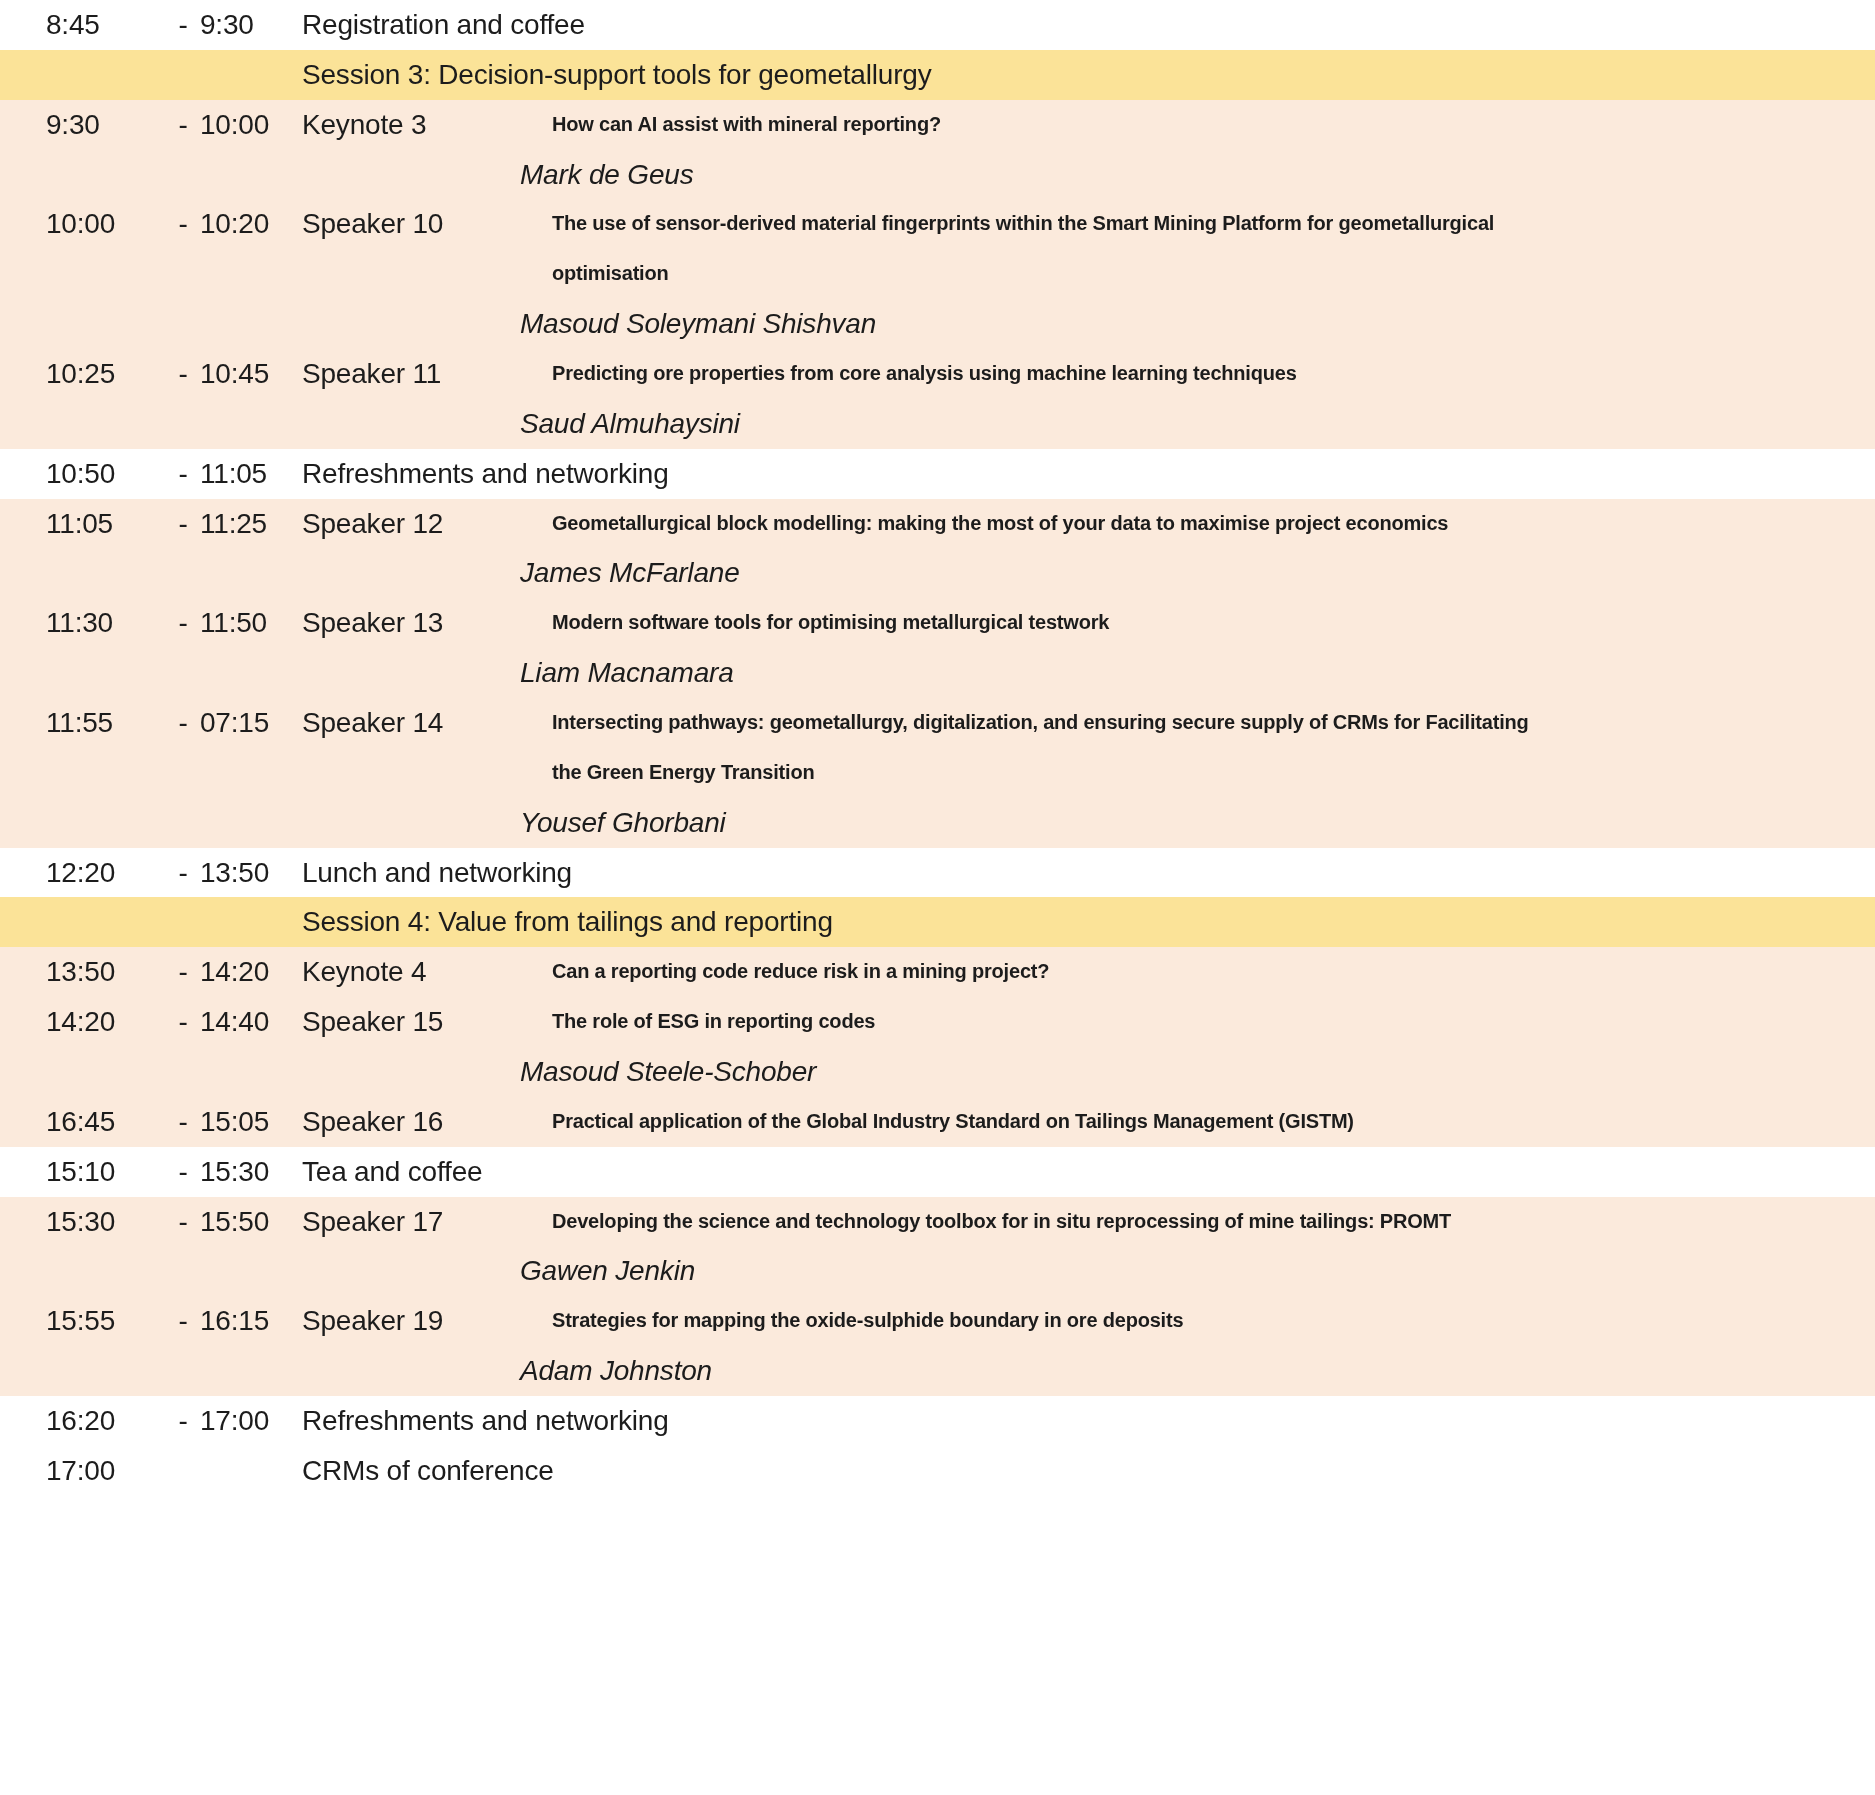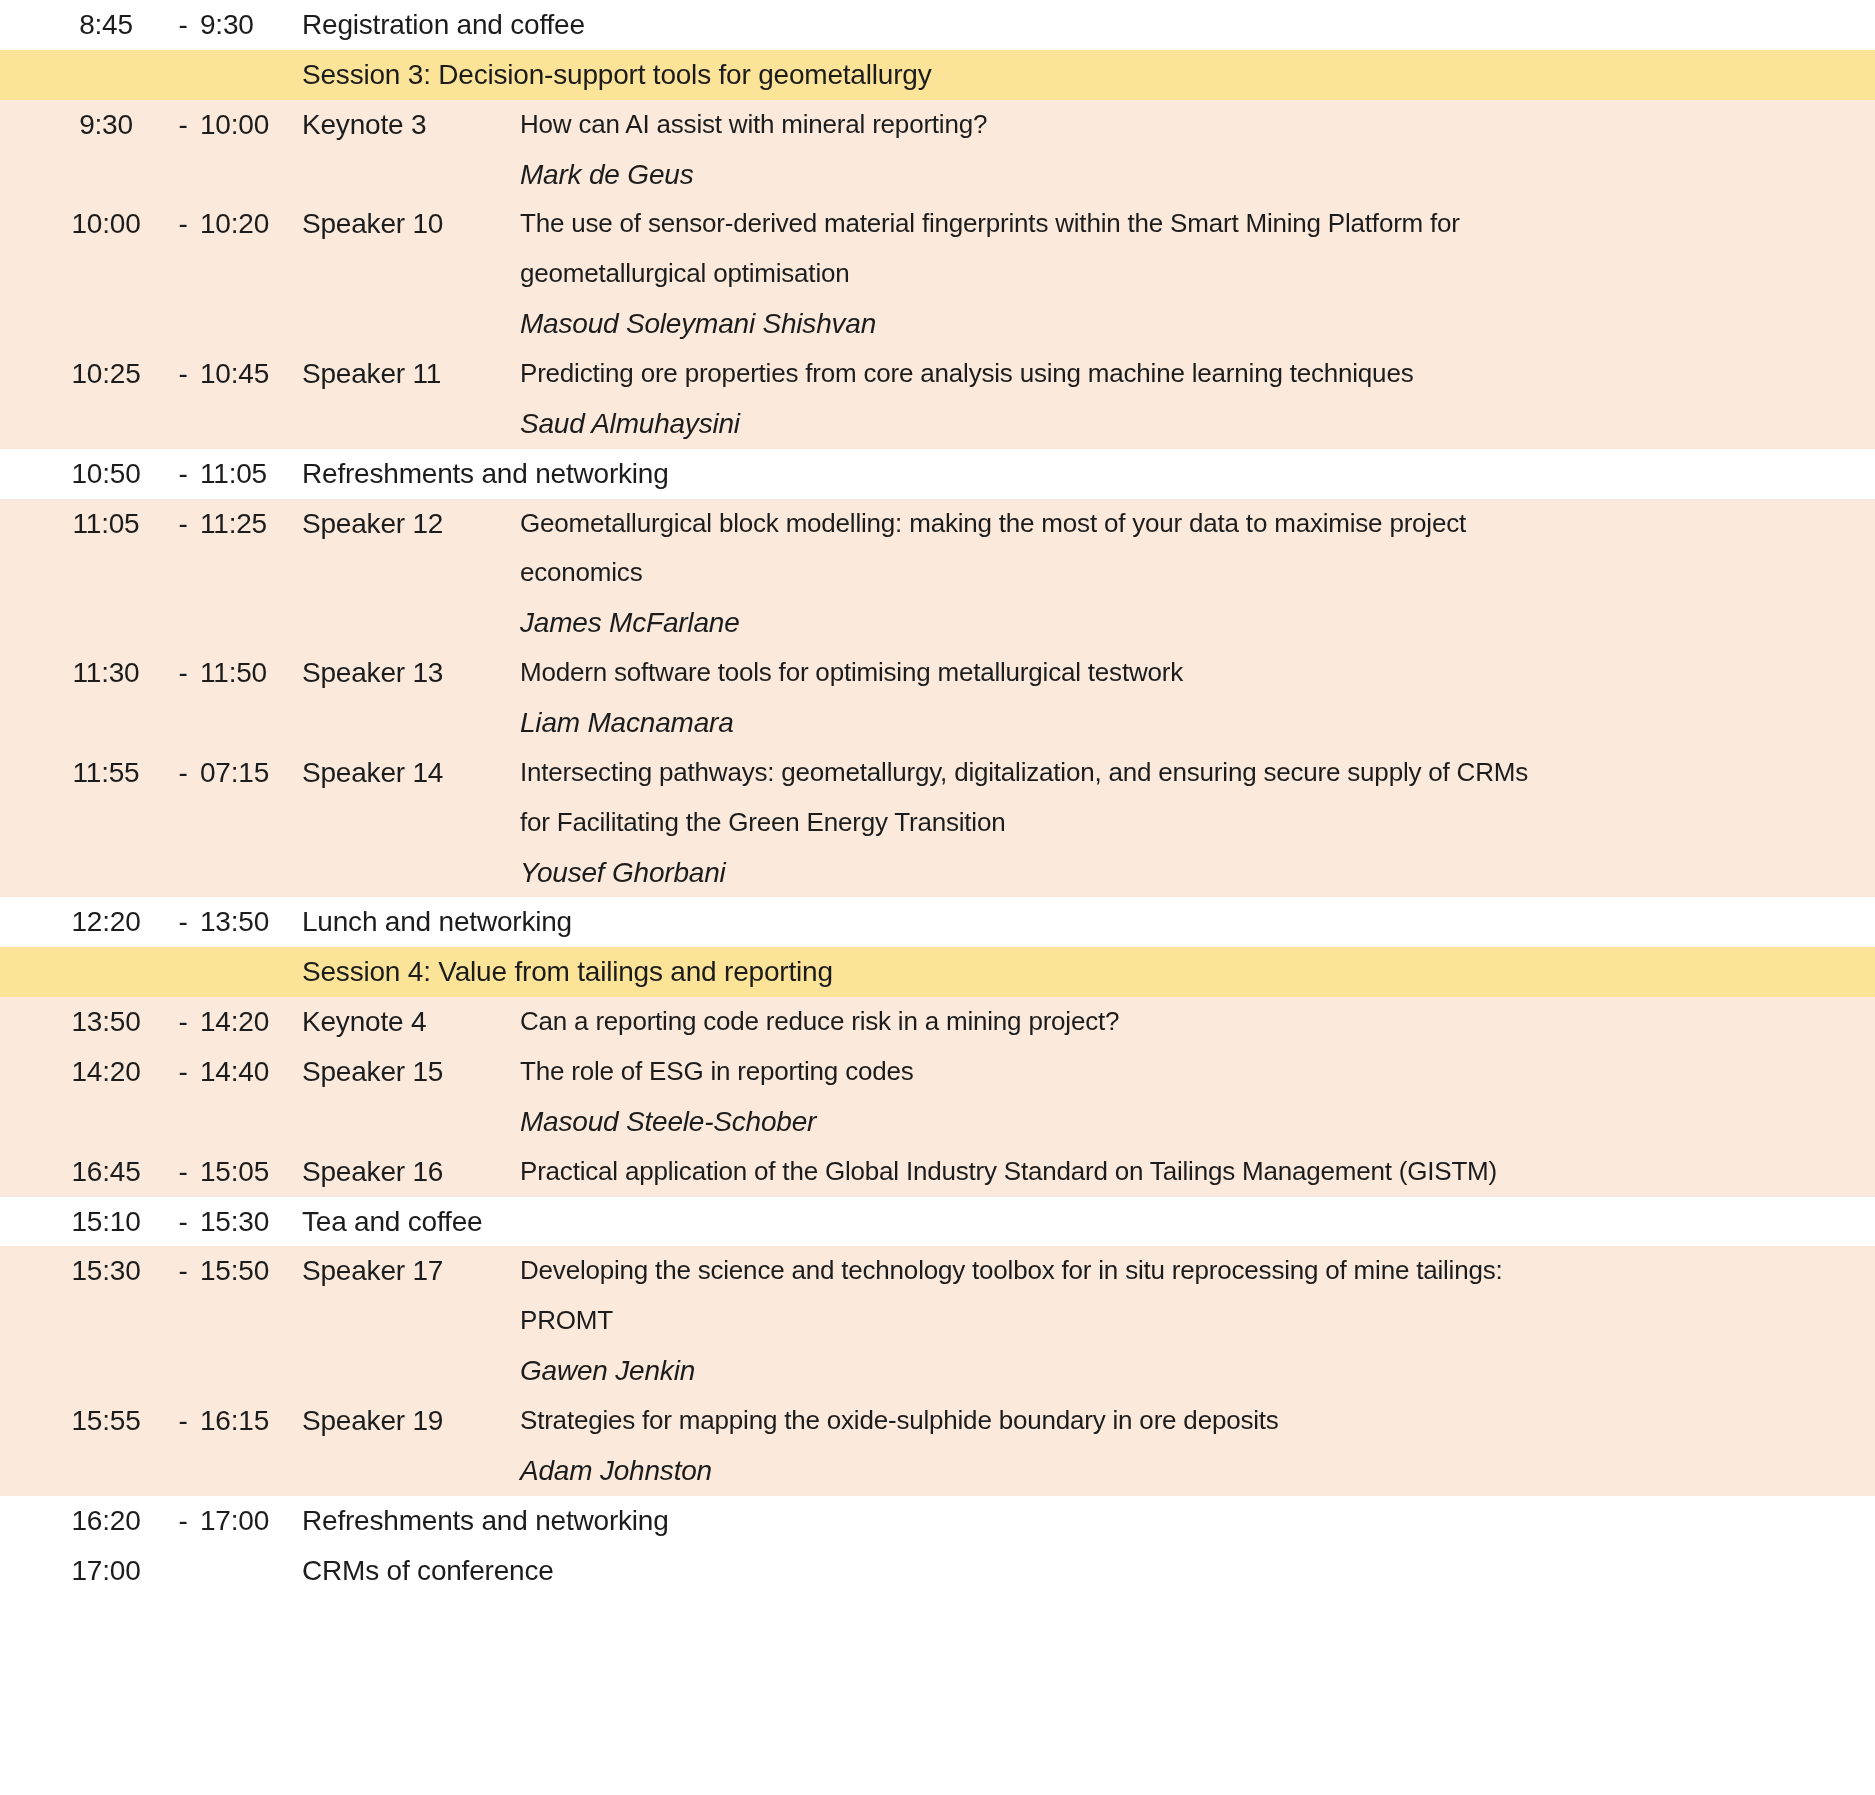--- a/index.html
+++ b/index.html
@@ -28,31 +28,32 @@
   .row.talk    { background: var(--talk-bg, #fbeadc); }
   .row.break   { background: var(--break-bg, #ffffff); }
 
   .time-cell {
     display: grid;
     grid-template-columns: 120px 34px 1fr;
     box-sizing: border-box;
     padding-left: 46px;
     white-space: nowrap;
   }
-  .time-start { text-align: center; }
+  .time-start { text-align: left; }
   .time-dash  { text-align: center; }
   .time-end   { text-align: left; }
 
   .label-cell { grid-column: 2 / 5; }
   .role-cell  { grid-column: 2 / 3; white-space: nowrap; }
   .title-cell { grid-column: 3 / 4; }
 
   .talk-title {
-    font-weight: 400;
-    font-size: 26px;
+    font-weight: 700;
+    font-size: 20px;
+    margin-left: 32px;
   }
   .talk-speaker {
     font-style: italic;
   }
 </style>
 </head>
 <body>
 
 <main class="agenda" id="agenda" style="--session-bg: #FBE398; --talk-bg: #FBEADC; --break-bg: #FFFFFF; --text-color: #1C1C1C;">
     <div class="row break">

